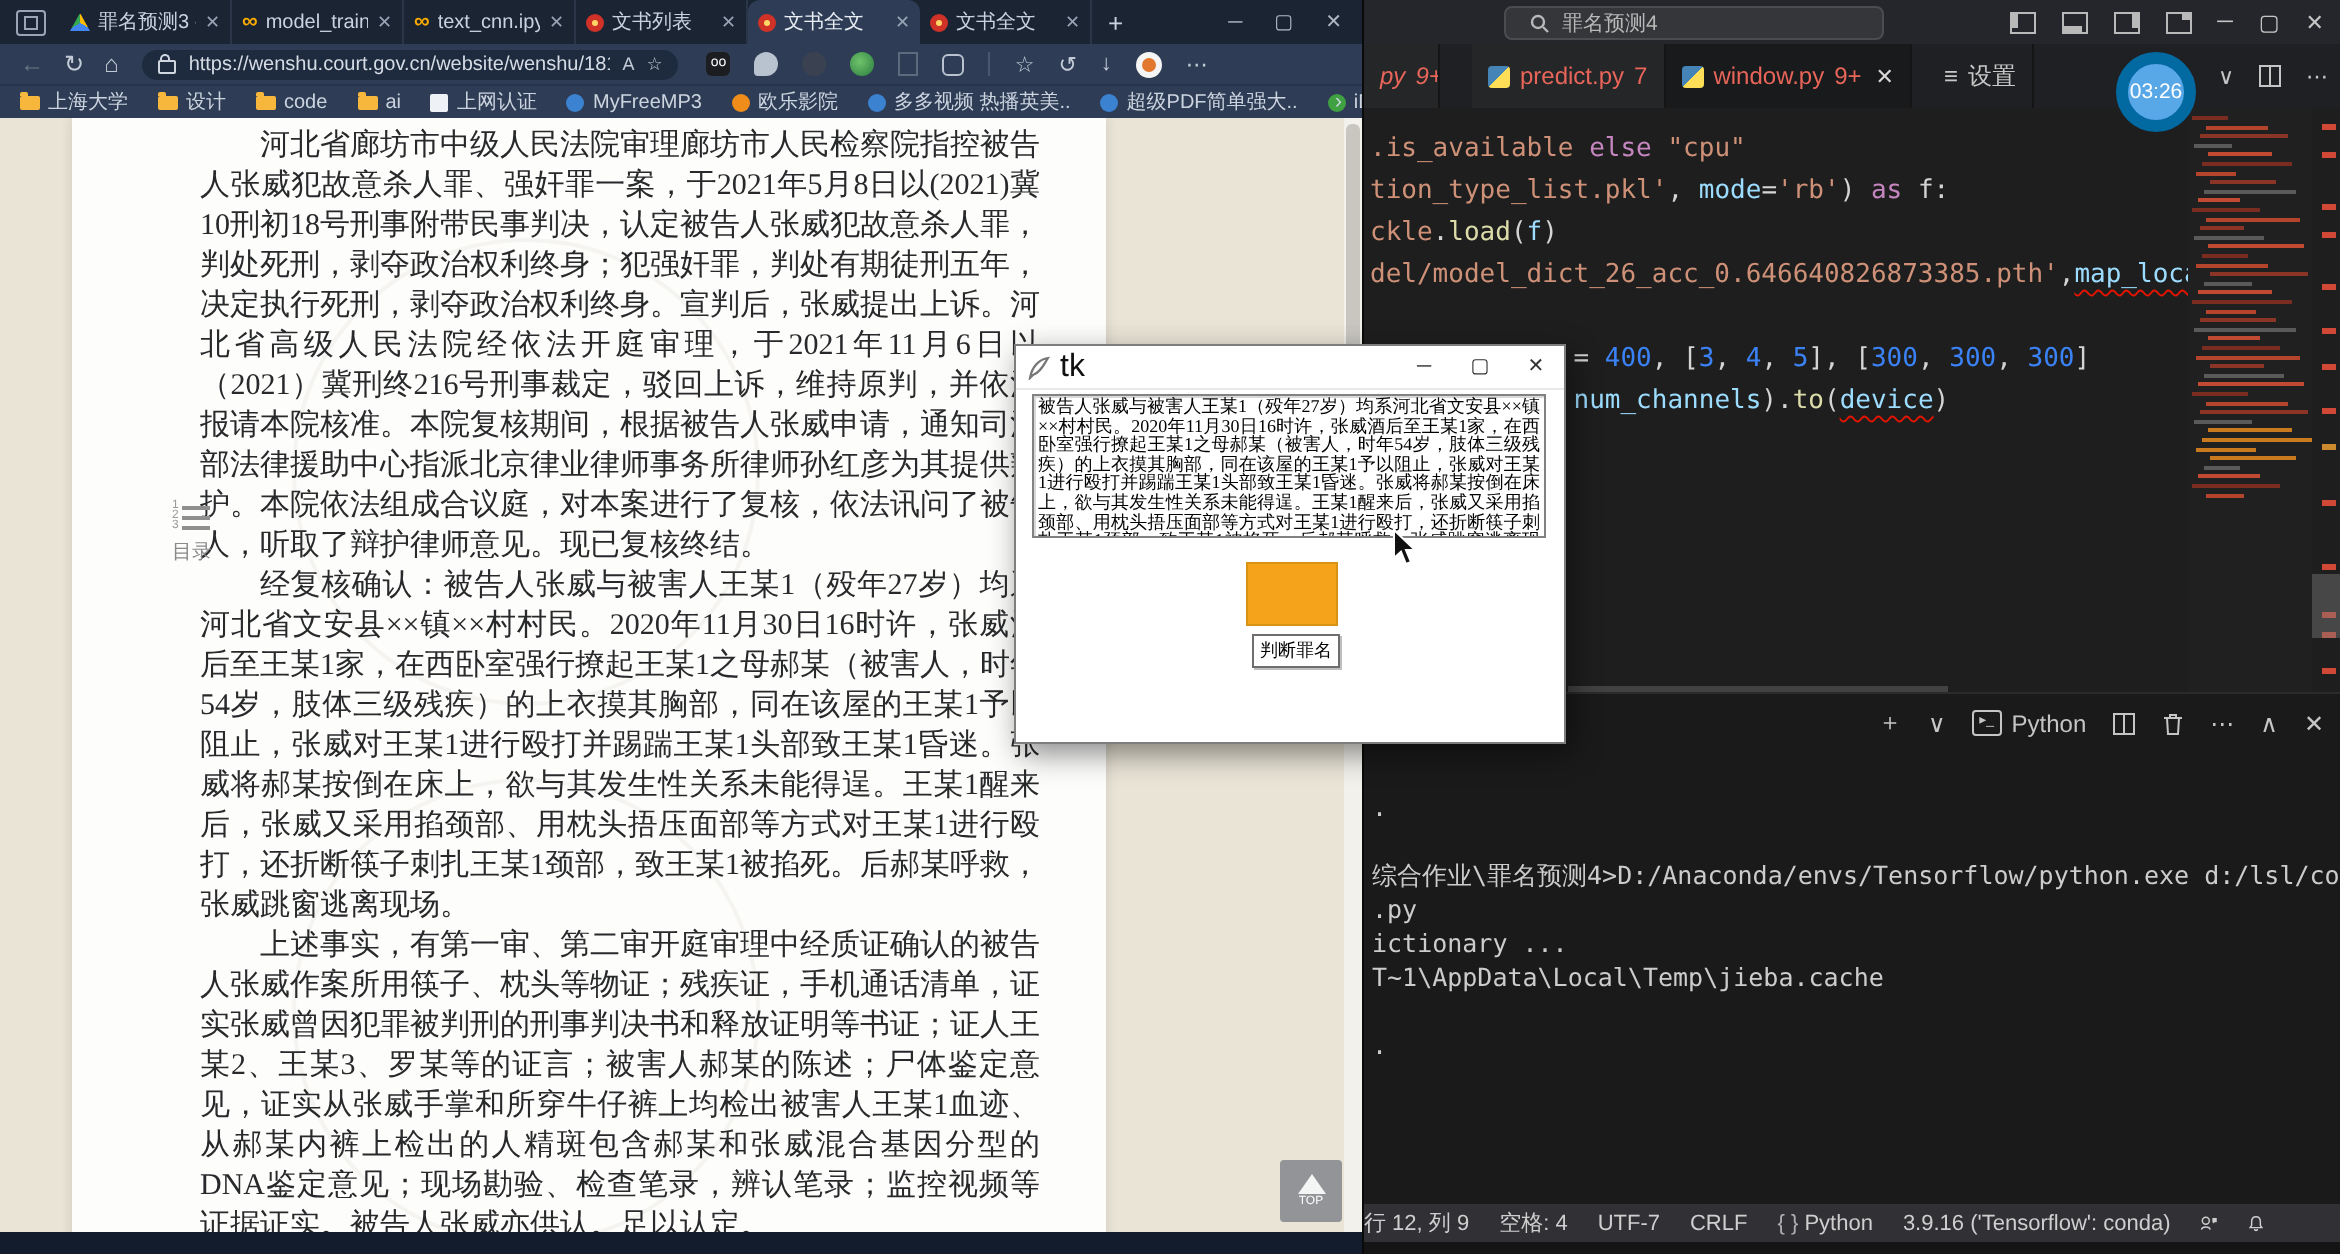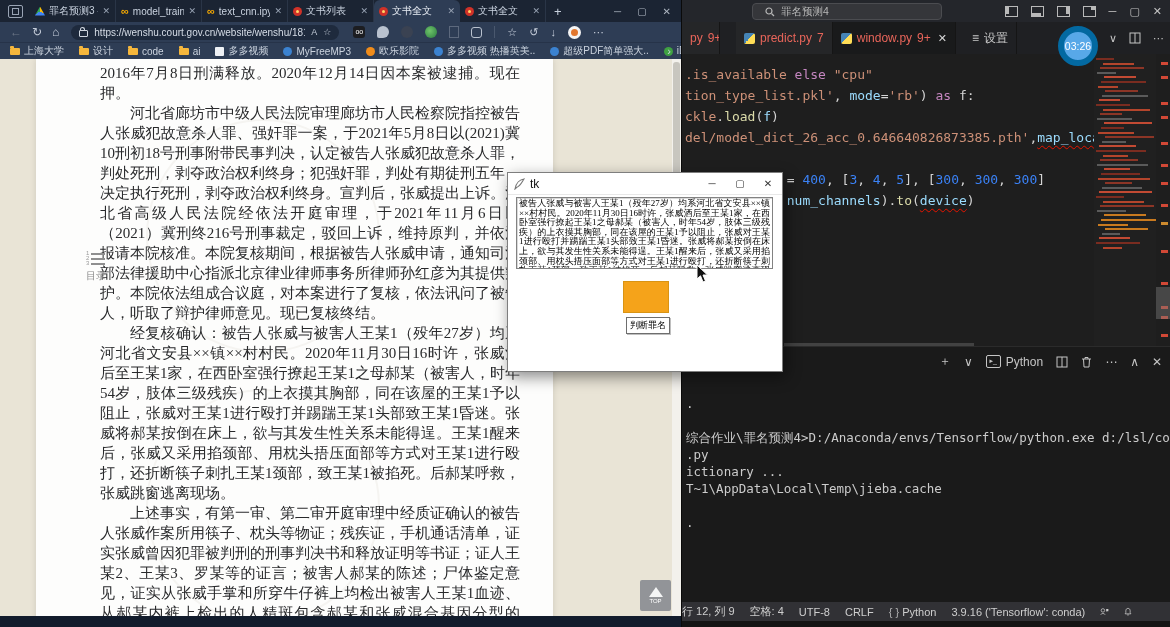--- a/index.html
+++ b/index.html
@@ -121,21 +121,21 @@
   .termico{width:13px;height:11px;border:1px solid #c5c5c5;border-radius:2px;font-size:7px;line-height:10px;text-align:center;color:#c5c5c5;}
   #term{position:absolute;left:4px;top:48px;font-family:"DejaVu Sans Mono","Liberation Mono",monospace;font-size:12.5px;line-height:17px;color:#cccccc;white-space:pre;}
 
   .vstatus{position:absolute;left:0;top:602px;width:100%;height:19px;background:#313135;display:flex;align-items:center;justify-content:flex-end;gap:15px;padding-right:38px;box-sizing:border-box;color:#cfcfcf;font-size:11px;white-space:nowrap;}
   .vfooter{position:absolute;left:0;top:621px;width:100%;height:6px;background:#141414;}
 
   
   #popup{position:absolute;left:507px;top:172px;width:276px;height:200px;background:#ffffff;border:1px solid #7e7e7e;
          box-shadow:3px 5px 14px rgba(0,0,0,.45);z-index:40;box-sizing:border-box;}
   .ptitle{position:absolute;left:0;top:0;width:100%;height:21px;background:#fff;border-bottom:1px solid #e8e8e8;display:flex;align-items:center;}
-  .ptname{font-size:12px;color:#111;margin-left:5px;}
+  .ptname{font-size:16px;color:#111;margin-left:5px;}
   .pcontrols{position:absolute;right:0;top:0;height:21px;display:flex;}
   .pcb{width:28px;height:21px;display:flex;align-items:center;justify-content:center;font-size:10px;color:#333;}
   .ptext{position:absolute;left:8px;top:24px;width:257px;height:72px;background:#fff;border:1px solid #828282;box-shadow:inset 1px 1px 0 #d9d9d9;
          font-family:"Liberation Serif","DejaVu Serif",serif;font-size:9px;line-height:9.6px;color:#000;padding:1px 2px;box-sizing:border-box;
          overflow:hidden;word-break:break-all;text-align:justify;}
   .pbutton{position:absolute;left:115px;top:108px;width:46px;height:32px;background:#f5a31a;border:1px solid #d99414;box-sizing:border-box;}
   .ptip{position:absolute;left:118px;top:144px;padding:1px 3px;background:#fff;border:1px solid #6e6e6e;font-size:9px;color:#000;box-shadow:1px 1px 0 rgba(0,0,0,.25);}
 
   #cursor{position:absolute;left:696px;top:264px;z-index:60;}
 </style>
@@ -226,21 +226,21 @@
           <span class="bk">
             <span class="fold"></span>
             <span>code</span>
           </span>
           <span class="bk">
             <span class="fold"></span>
             <span>ai</span>
           </span>
           <span class="bk">
             <span class="fav page"></span>
-            <span>多多视频</span>
+            <span>上网认证</span>
           </span>
           <span class="bk">
             <span class="fav blue"></span>
             <span>MyFreeMP3</span>
           </span>
           <span class="bk">
             <span class="fav orange"></span>
             <span>欧乐影院</span>
           </span>
           <span class="bk">
@@ -257,21 +257,20 @@
           </span>
         </span>
       <span class="bkchev">›</span>
     </div>
 
     <div class="pagearea">
       <div class="docpanel">
         <span class="wmark" style="left:110px;top:60px;width:230px;height:230px;"></span>
         <span class="wmark" style="left:110px;top:330px;width:230px;height:230px;"></span>
         <div id="docbody">
-            <p class="cont">2016年7月8日刑满释放。2020年12月14日因本案被逮捕。现在押。</p>
             <p>河北省廊坊市中级人民法院审理廊坊市人民检察院指控被告人张威犯故意杀人罪、强奸罪一案，于2021年5月8日以(2021)冀10刑初18号刑事附带民事判决，认定被告人张威犯故意杀人罪，判处死刑，剥夺政治权利终身；犯强奸罪，判处有期徒刑五年，决定执行死刑，剥夺政治权利终身。宣判后，张威提出上诉。河北省高级人民法院经依法开庭审理，于2021年11月6日以（2021）冀刑终216号刑事裁定，驳回上诉，维持原判，并依法报请本院核准。本院复核期间，根据被告人张威申请，通知司法部法律援助中心指派北京律业律师事务所律师孙红彦为其提供辩护。本院依法组成合议庭，对本案进行了复核，依法讯问了被告人，听取了辩护律师意见。现已复核终结。</p>
             <p>经复核确认：被告人张威与被害人王某1（殁年27岁）均系河北省文安县××镇××村村民。2020年11月30日16时许，张威酒后至王某1家，在西卧室强行撩起王某1之母郝某（被害人，时年54岁，肢体三级残疾）的上衣摸其胸部，同在该屋的王某1予以阻止，张威对王某1进行殴打并踢踹王某1头部致王某1昏迷。张威将郝某按倒在床上，欲与其发生性关系未能得逞。王某1醒来后，张威又采用掐颈部、用枕头捂压面部等方式对王某1进行殴打，还折断筷子刺扎王某1颈部，致王某1被掐死。后郝某呼救，张威跳窗逃离现场。</p>
             <p>上述事实，有第一审、第二审开庭审理中经质证确认的被告人张威作案所用筷子、枕头等物证；残疾证，手机通话清单，证实张威曾因犯罪被判刑的刑事判决书和释放证明等书证；证人王某2、王某3、罗某等的证言；被害人郝某的陈述；尸体鉴定意见，证实从张威手掌和所穿牛仔裤上均检出被害人王某1血迹、从郝某内裤上检出的人精斑包含郝某和张威混合基因分型的DNA鉴定意见；现场勘验、检查笔录，辨认笔录；监控视频等证据证实。被告人张威亦供认。足以认定。</p>
           </div>
       </div>
       <div class="tocwidget">
         <div class="tocrow">
             <i>1</i>
             <b></b>
           </div>
@@ -310,21 +309,21 @@
         <span class="lay l2"></span>
         <span class="lay l3"></span>
         <span class="lay l4"></span>
         <span class="vwg">─</span>
         <span class="vwg">▢</span>
         <span class="vwg">✕</span>
       </div>
     </div>
 
     <div class="vtabs" id="vtabs">
-        <div class="vtab" style="width: 38px; margin-right: 16px;">
+        <div class="vtab" style="width: 38px; margin-right: 16px; font-style: italic;">
           <span>py</span>
           <span>9+</span>
         </div>
         <div class="vtab">
           <span class="pyico"></span>
           <span>predict.py</span>
           <span>7</span>
         </div>
         <div class="vtab active">
           <span class="pyico"></span>
@@ -432,21 +431,21 @@
         <span>⋯</span>
         <span>∧</span>
         <span>✕</span>
       </div>
       <div id="term"><div>.</div><div>&nbsp;</div><div>综合作业\罪名预测4&gt;D:/Anaconda/envs/Tensorflow/python.exe d:/lsl/cours</div><div>.py</div><div>ictionary ...</div><div>T~1\AppData\Local\Temp\jieba.cache</div><div>&nbsp;</div><div>.</div></div>
     </div>
 
     <div class="vstatus">
       <span>行 12, 列 9</span>
       <span>空格: 4</span>
-      <span>UTF-8</span>
+      <span>UTF-7</span>
       <span>CRLF</span>
       <span><span style="opacity:.8">{ }</span> <span>Python</span></span>
       <span>3.9.16 ('Tensorflow': conda)</span>
       <svg width="12" height="11" viewBox="0 0 12 11">
           <circle cx="4" cy="4" r="2.4" fill="none" stroke="#cfcfcf"></circle>
           <path d="M1 10 C1.5 7.6 6.5 7.6 7 10" fill="none" stroke="#cfcfcf"></path>
           <path d="M8.5 2 H11.5 V5 H10 L9 6 V5 H8.5 Z" fill="#cfcfcf"></path>
         </svg>
       <svg width="11" height="12" viewBox="0 0 11 12">
           <path d="M5.5 1 C3.5 1 2.5 2.5 2.5 4.5 V7 L1.5 8.5 H9.5 L8.5 7 V4.5 C8.5 2.5 7.5 1 5.5 1 Z M4.5 9.5 A1 1 0 0 0 6.5 9.5" fill="none" stroke="#cfcfcf"></path>

